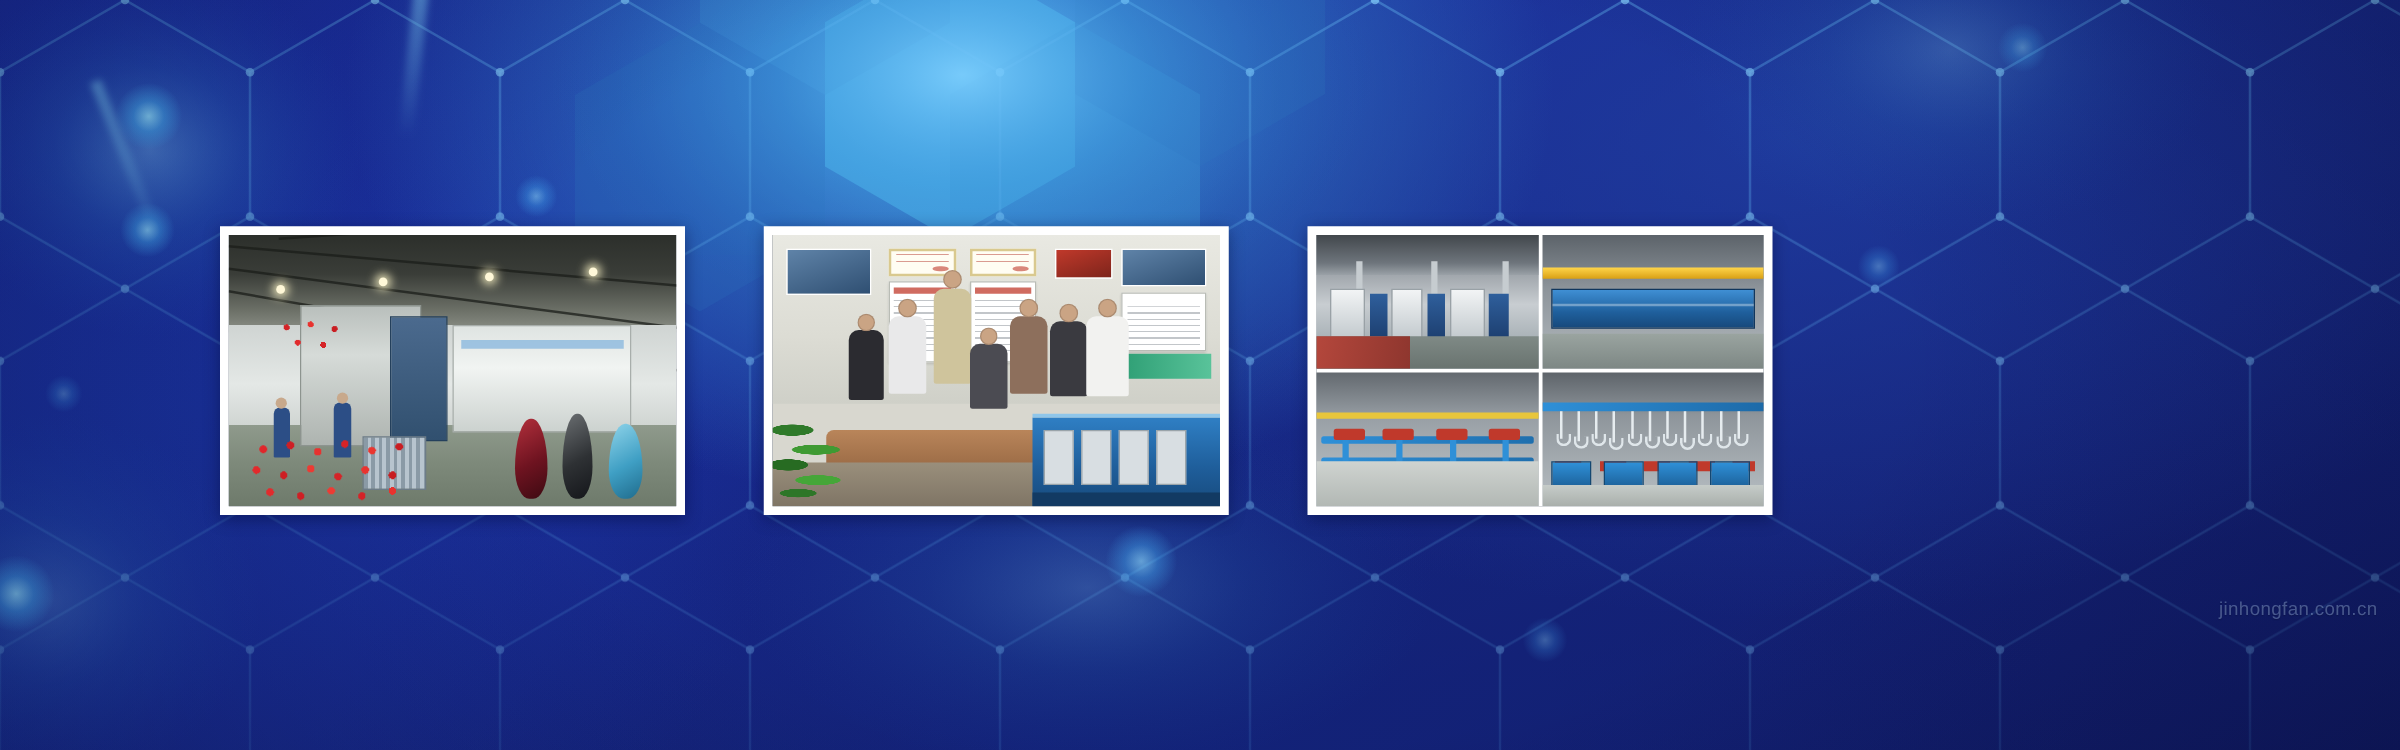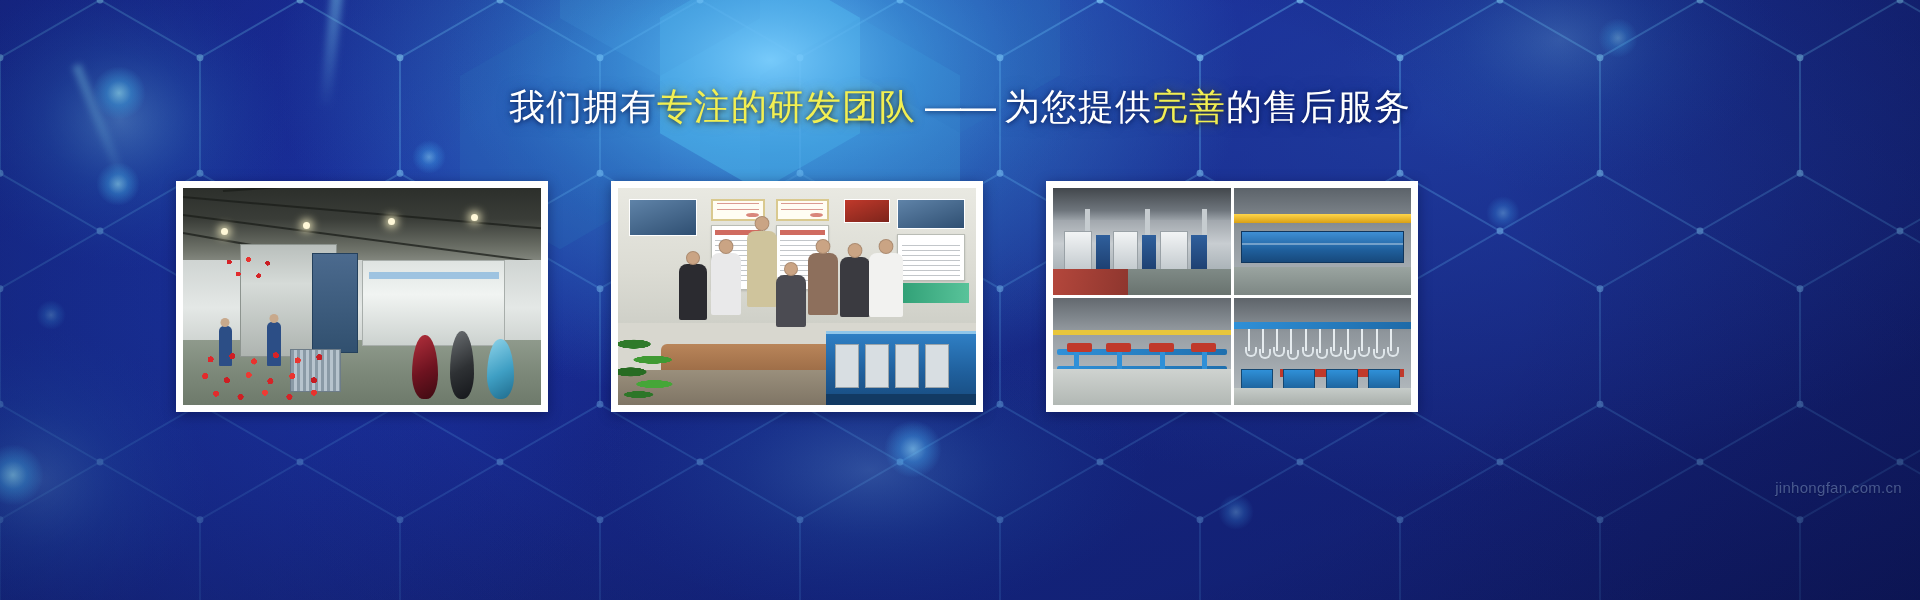--- a/index.html
+++ b/index.html
@@ -377,23 +377,20 @@
   <div class="glow" style="left:-18px;  top:444px; width:62px;  height:62px; opacity:.9;"></div>
   <div class="glow" style="left:884px;  top:420px; width:58px;  height:58px; opacity:.65;"></div>
   <div class="glow" style="left:412px;  top:140px; width:34px;  height:34px; opacity:.55;"></div>
   <div class="glow" style="left:1598px; top:18px;  width:40px;  height:40px; opacity:.5;"></div>
   <div class="glow" style="left:1486px; top:196px; width:34px;  height:34px; opacity:.4;"></div>
   <div class="glow" style="left:36px;   top:300px; width:30px;  height:30px; opacity:.4;"></div>
   <div class="glow" style="left:1218px; top:494px; width:36px;  height:36px; opacity:.35;"></div>
 
   <div class="vignette"></div>
 
-  <div class="headline">
-    <span class="w">我们拥有</span><span class="y">专注的研发团队</span><span class="dash"> —— </span><span class="w">为您提供</span><span class="y">完善</span><span class="w">的售后服务</span>
-  </div>
 
   <div class="panels">
 
     <div class="panel p1">
       <div class="panel-inner">
         <div class="ph1">
           <div class="ceiling"></div>
           <div class="truss" style="left:0;   top:8px;  width:380px; transform:rotate(5deg);"></div>
           <div class="truss" style="left:0;   top:26px; width:380px; transform:rotate(7.5deg);"></div>
           <div class="truss" style="left:0;   top:44px; width:380px; transform:rotate(10deg);"></div>

